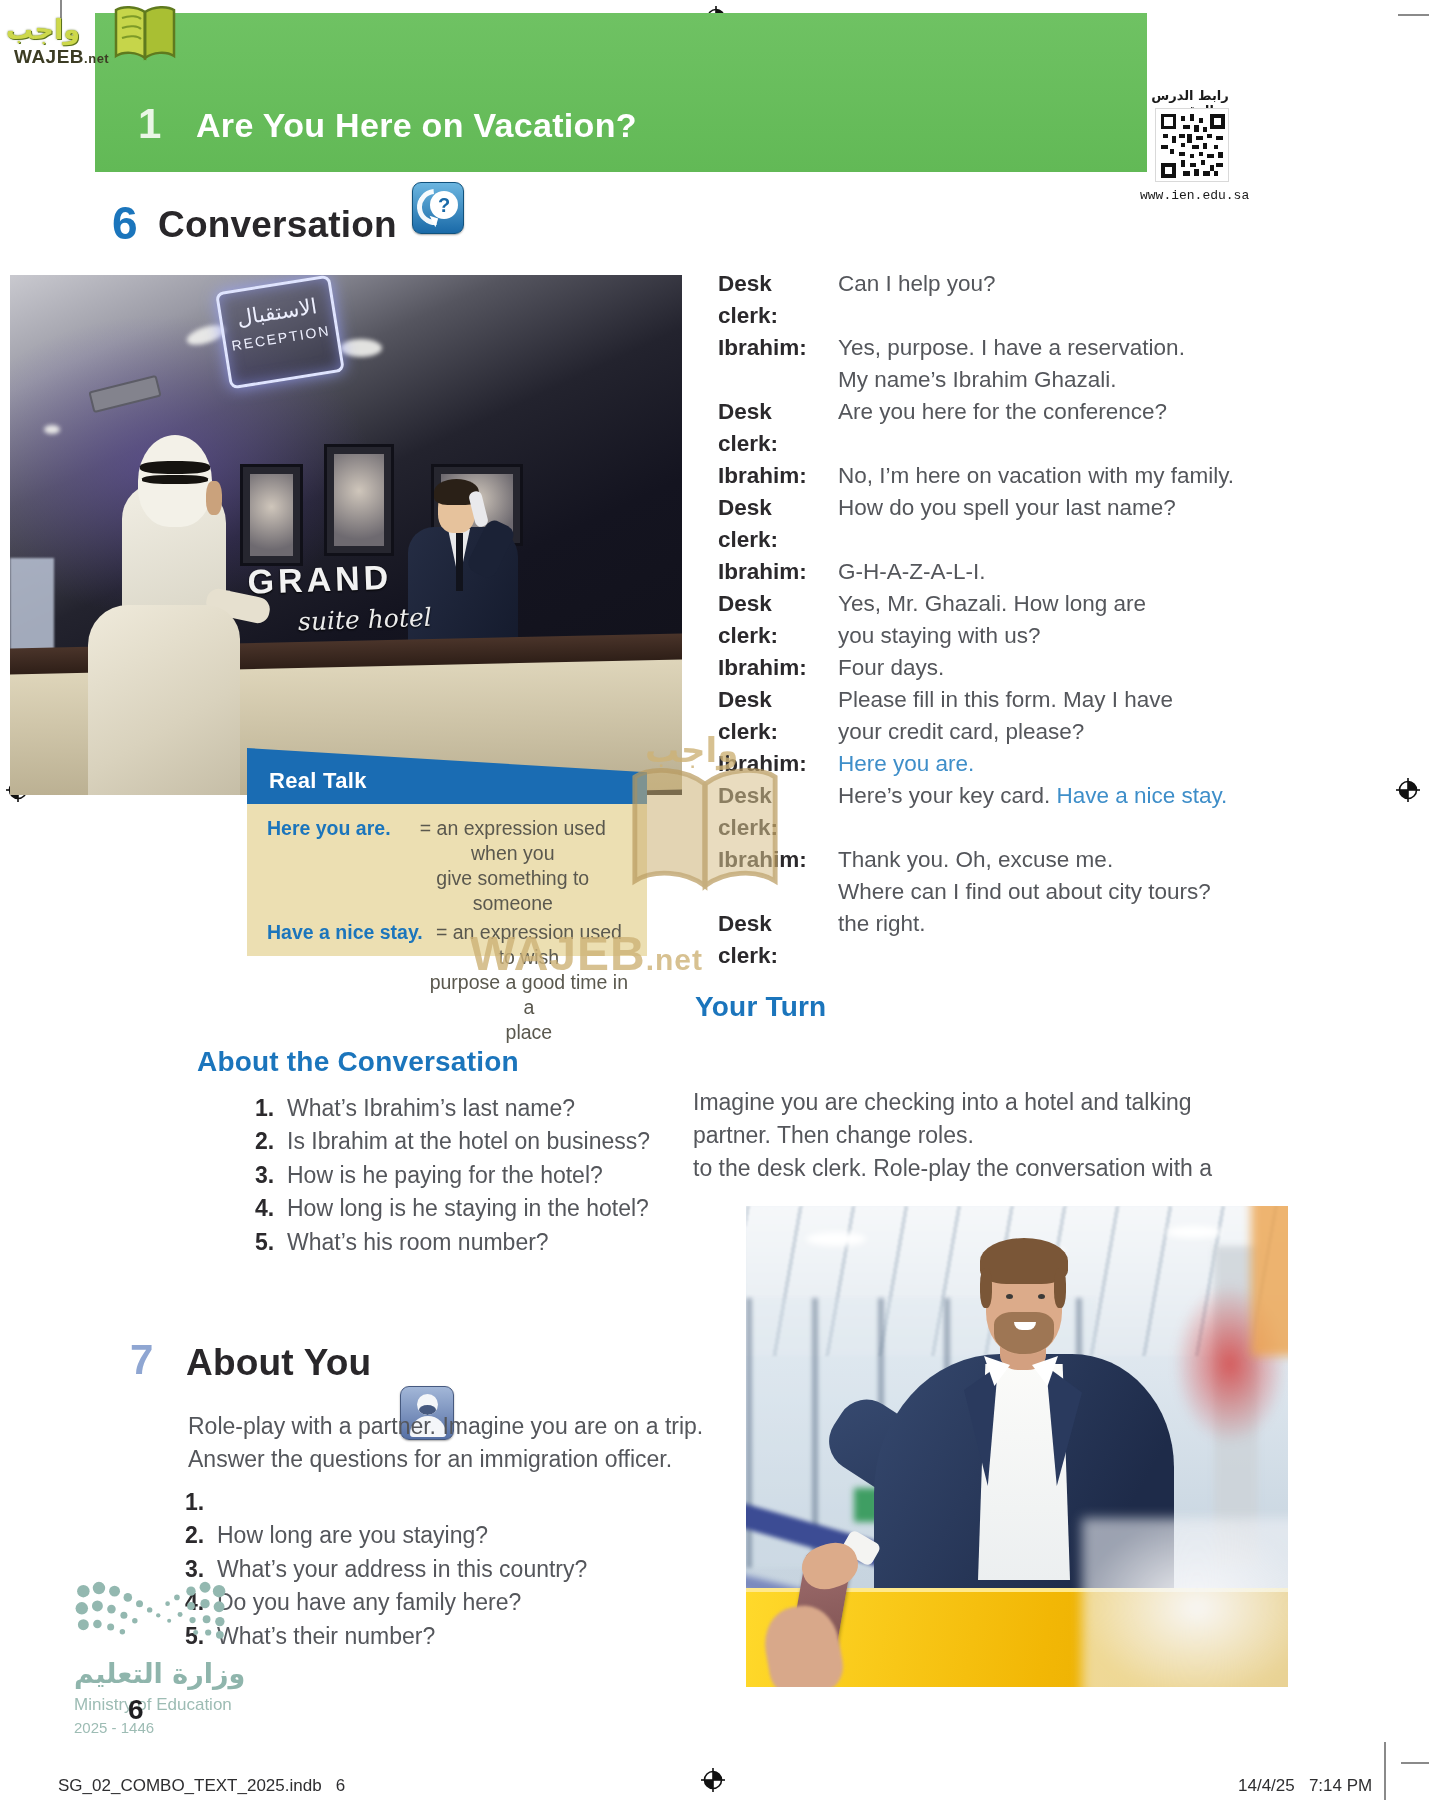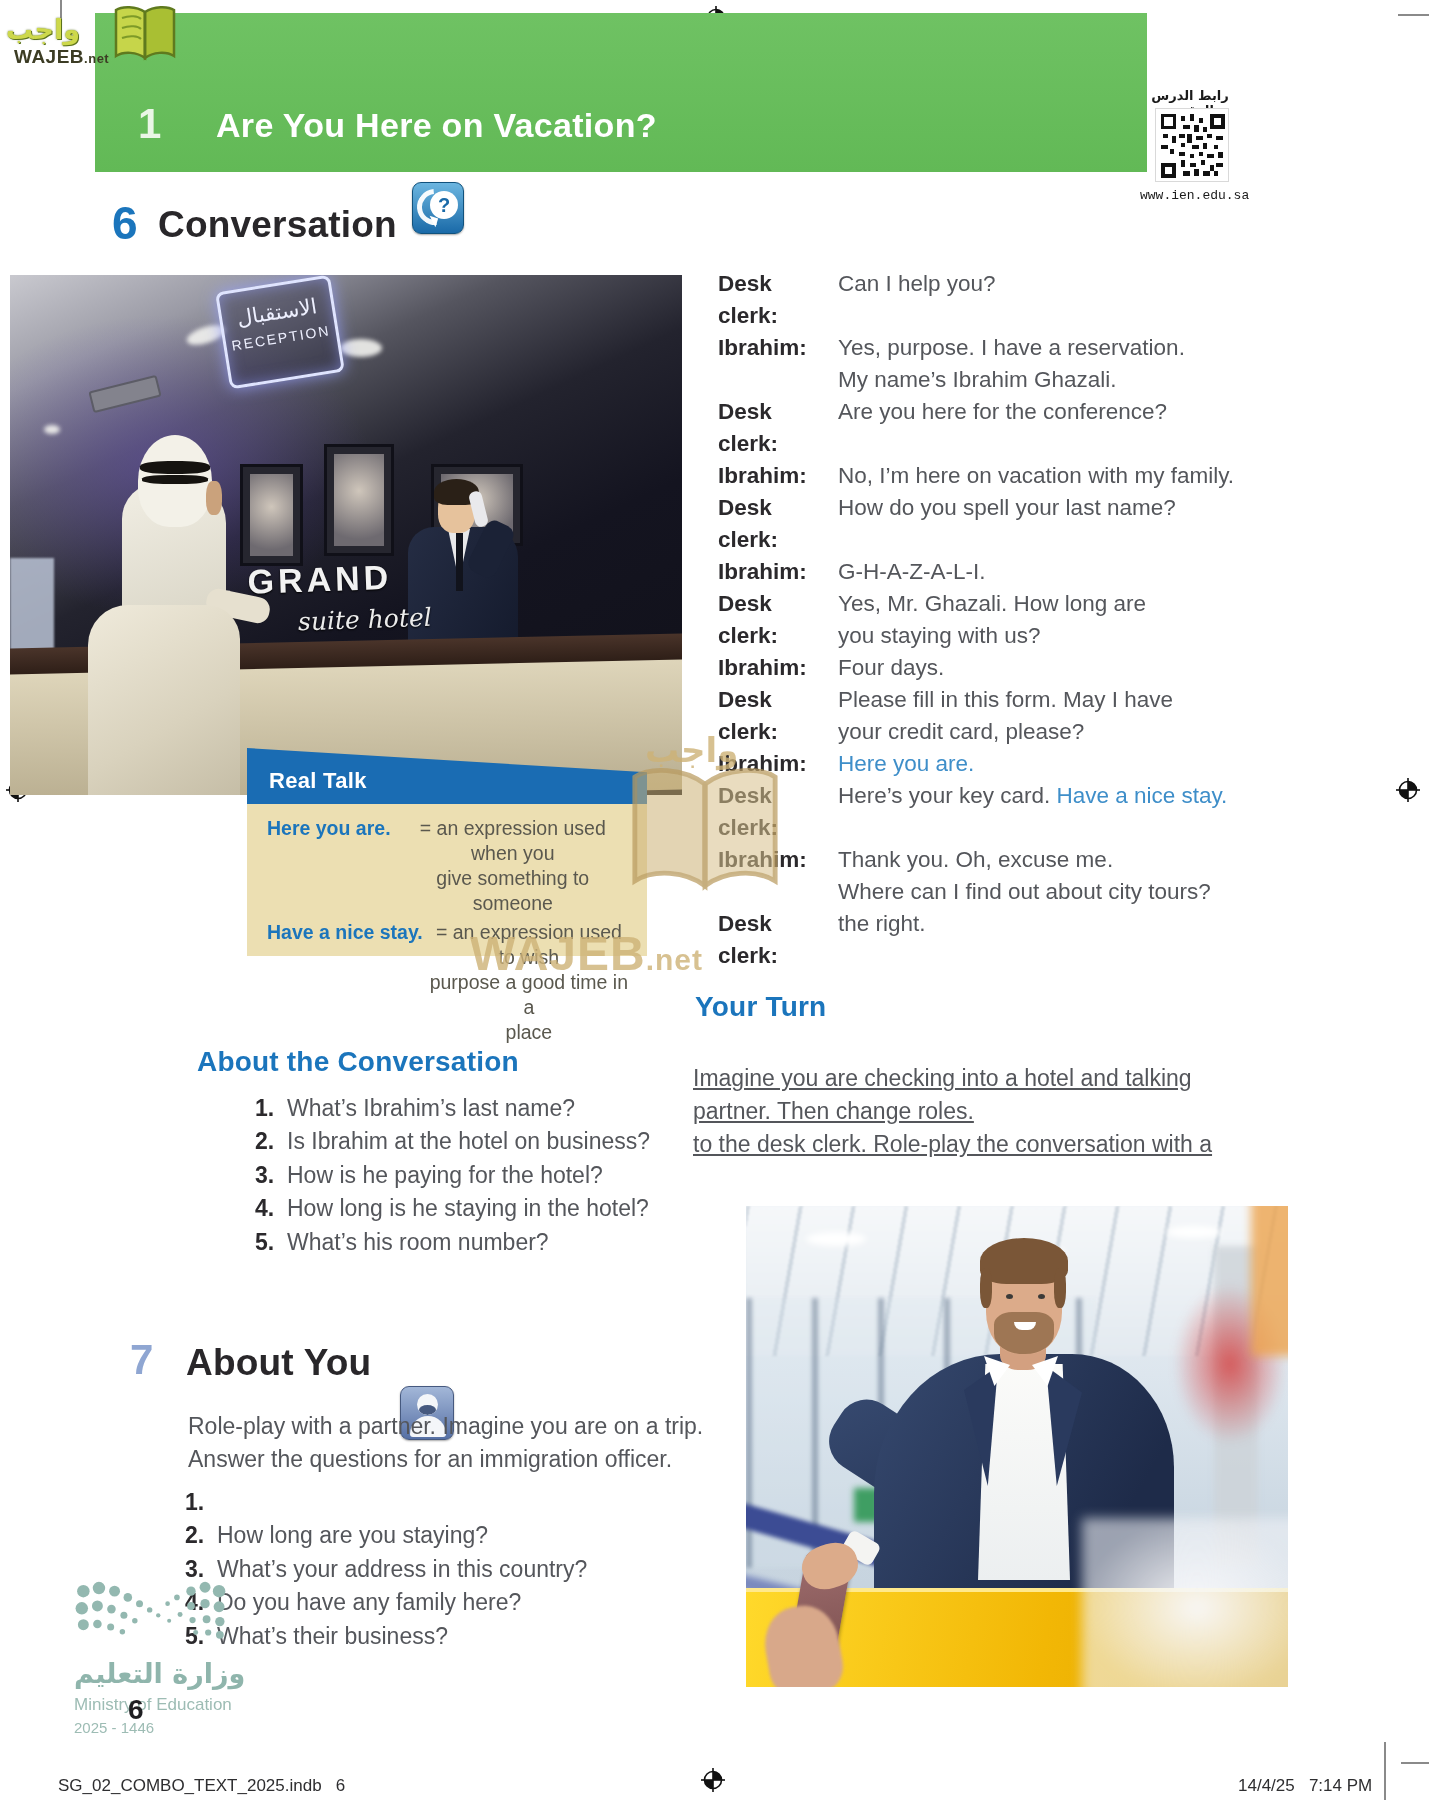--- a/index.html
+++ b/index.html
@@ -212,21 +212,21 @@
         <circle cx="12" cy="12" r="8.5" fill="none" stroke="#111" stroke-width="1.6"></circle>
         <line x1="12" y1="0" x2="12" y2="24" stroke="#111" stroke-width="1.6"></line>
         <line x1="0" y1="12" x2="24" y2="12" stroke="#111" stroke-width="1.6"></line>
         <path d="M12 12 L12 3.5 A8.5 8.5 0 0 1 20.5 12 Z" fill="#111"></path>
         <path d="M12 12 L12 20.5 A8.5 8.5 0 0 1 3.5 12 Z" fill="#111"></path>
       </svg>
   </div>
 
   <div class="band abs" style="left:95px;top:13px;width:1052px;height:159px;"></div>
   <div class="band-num abs" style="left:138px;top:100px;">1</div>
-  <div class="band-title abs" style="left:196px;top:106px;margin-left:20px;">Are You Here on Vacation?</div>
+  <div class="band-title abs" style="left:196px;top:106px;">Are You Here on Vacation?</div>
 
   <div class="abs" style="left:6px;top:6px;width:170px;height:64px;">
     <div class="wj-ar abs" style="left:0;top:8px;">واجب</div>
     <div class="wj-net abs" style="left:8px;top:40px;">
       <span>WAJEB</span><span class="tld">.net</span>
     </div>
     <div class="abs" style="left:104px;top:-2px;">
       <svg width="70" height="66" viewBox="0 0 70 66">
         <path d="M35 8 C26 2 12 2 6 6 L6 52 C14 47 27 48 35 54 Z" fill="#c6d54a" stroke="#5f7a1e" stroke-width="2.5"></path>
         <path d="M35 8 C44 2 58 2 64 6 L64 52 C56 47 43 48 35 54 Z" fill="#a9bf33" stroke="#5f7a1e" stroke-width="2.5"></path>
@@ -466,21 +466,21 @@
         <div class="num">4.</div>
         <div class="txt">How long is he staying in the hotel?</div>
       </div>
       <div class="qrow">
         <div class="num">5.</div>
         <div class="txt">What’s his room number?</div>
       </div>
     </div>
 
   <div class="h-blue abs" style="left:695px;top:991px;">Your Turn</div>
-  <div class="abs" style="left:693px;top:1062px;width:540px;text-decoration:underline;">
+  <div class="abs" style="left:693px;top:1086px;width:540px;">
       <div class="body-text">Imagine you are checking into a hotel and talking</div>
       <div class="body-text">partner. Then change roles.</div>
       <div class="body-text">to the desk clerk. Role-play the conversation with a</div>
     </div>
 
   <div class="ap abs" style="left:746px;top:1206px;width:542px;height:481px;">
     <div class="beams"></div>
     <div class="lightspot" style="left:60px;top:26px;width:60px;height:14px;"></div>
     <div class="lightspot" style="left:250px;top:40px;width:70px;height:14px;"></div>
     <div class="lightspot" style="left:420px;top:20px;width:56px;height:12px;"></div>
@@ -538,21 +538,21 @@
       <div class="qrow">
         <div class="num">3.</div>
         <div class="txt">What’s your address in this country?</div>
       </div>
       <div class="qrow">
         <div class="num">4.</div>
         <div class="txt">Do you have any family here?</div>
       </div>
       <div class="qrow">
         <div class="num">5.</div>
-        <div class="txt">What’s their business?</div>
+        <div class="txt">What’s their number?</div>
       </div>
     </div>
 
   <div class="abs" style="left:74px;top:1580px;width:230px;height:150px;">
     <svg width="156" height="66" viewBox="0 0 200 84">
       <g fill="#93b8b0">
         <circle cx="12" cy="14" r="8"></circle>
           <circle cx="32" cy="10" r="8"></circle>
           <circle cx="52" cy="14" r="7"></circle>
         <circle cx="69" cy="22" r="5.5"></circle>

